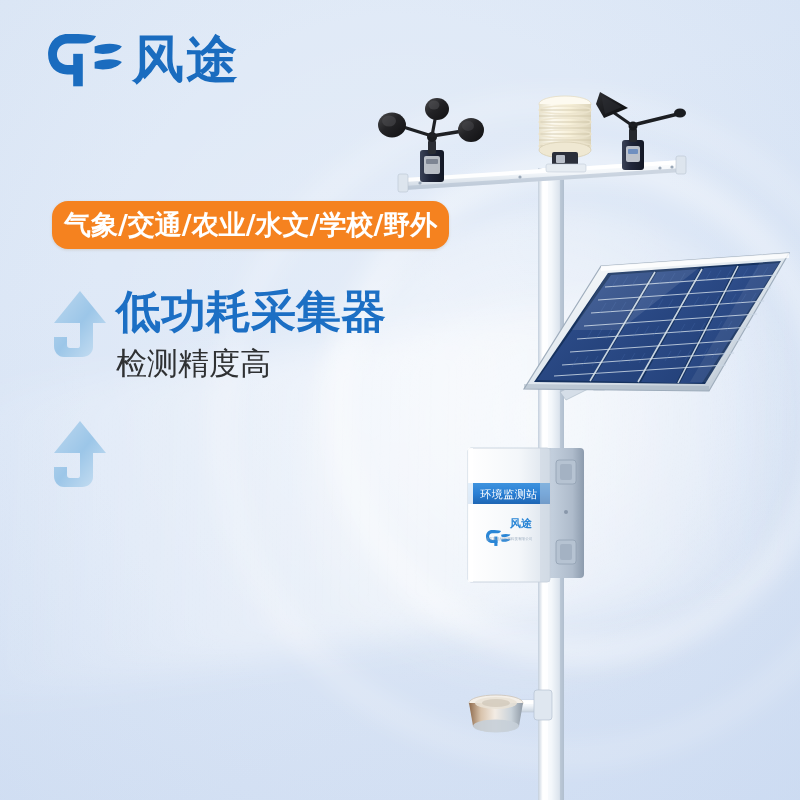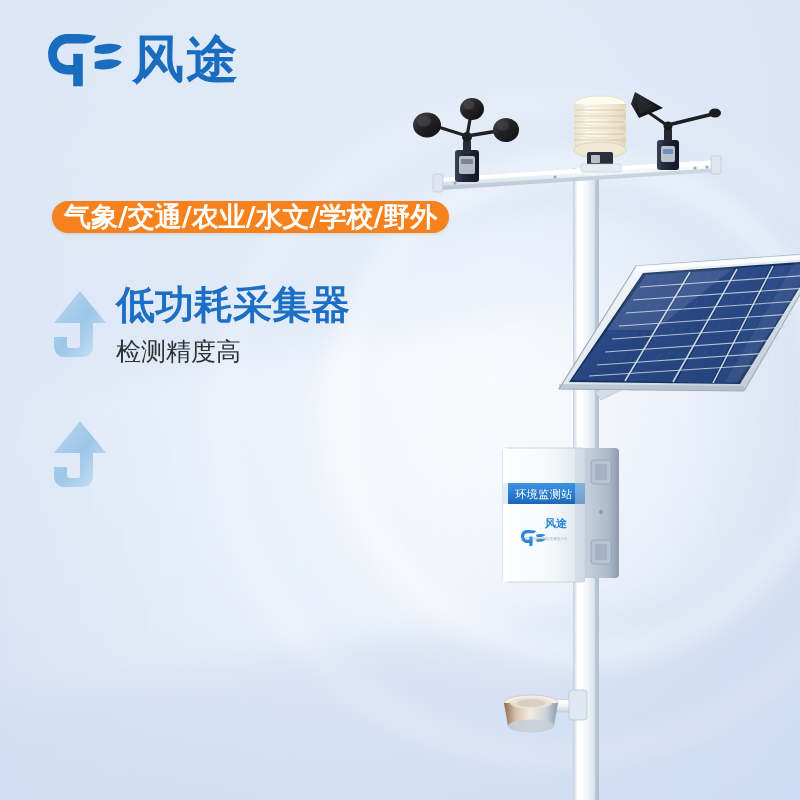--- a/index.html
+++ b/index.html
@@ -83,21 +83,21 @@
     letter-spacing: 2px;
     line-height: 1;
     font-family: "DejaVu Sans", "Liberation Sans", sans-serif;
   }
 
   
   #scenario-tag {
     position: absolute;
     left: 52px;
     top: 201px;
-    height: 32px;
+    height: 48px;
     padding: 0 12px;
     display: flex;
     align-items: center;
     background: #f5821f;
     border-radius: 16px;
     color: #ffffff;
     font-size: 27px;
     font-weight: bold;
     letter-spacing: 0px;
     box-shadow: 0 1px 3px rgba(120,70,10,0.16);
@@ -120,39 +120,39 @@
     gap: 8px;
   }
   .feature .arrow-icon {
     width: 56px;
     height: 72px;
     flex: 0 0 56px;
     margin-top: 6px;
   }
   .feature .ftext { padding-top: 2px; }
   .feature .ftitle {
-    font-size: 39px;
+    font-size: 45px;
     font-weight: bold;
     color: #1c6fc4;
     line-height: 1.18;
     letter-spacing: 0px;
     white-space: nowrap;
-    font-family: Liberation Mono, monospace;
+    font-family: Liberation Sans, sans-serif;
   }
   .feature .fsub {
-    font-size: 25px;
+    font-size: 31px;
     color: #2f3133;
     line-height: 1.3;
     margin-top: 5px;
     white-space: nowrap;
     font-family: "DejaVu Sans", "Liberation Sans", sans-serif;
   }
 
   
-  #product { position: absolute; inset: 0; pointer-events: none; padding-left: 35px; }
+  #product { position: absolute; inset: 0; pointer-events: none; }
   #product svg { display: block; }
 </style>
 </head>
 <body>
 
 <div id="stage">
 
   <div class="glow-blob"></div>
   <div class="glow-ring r1"></div>
   <div class="glow-ring r2"></div>

